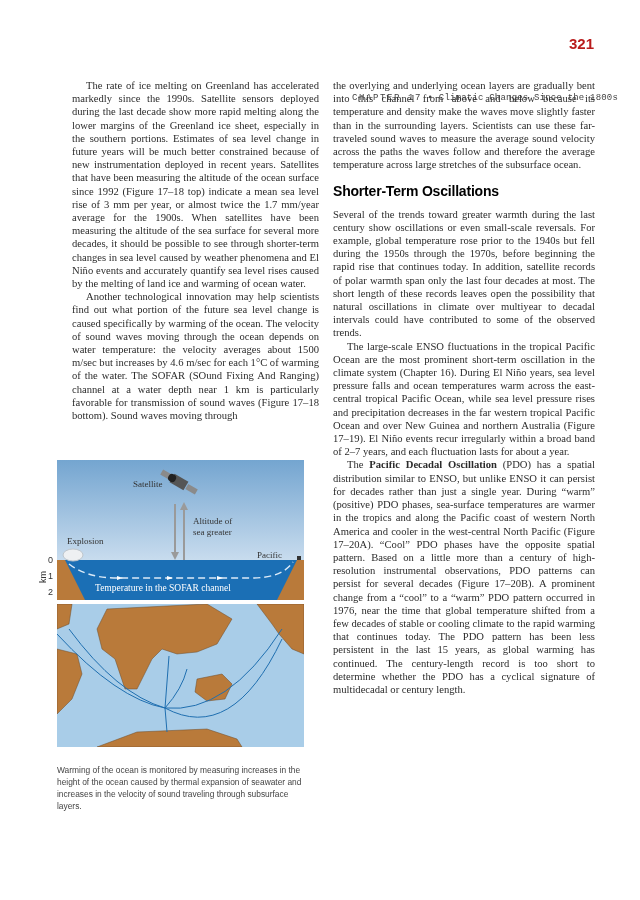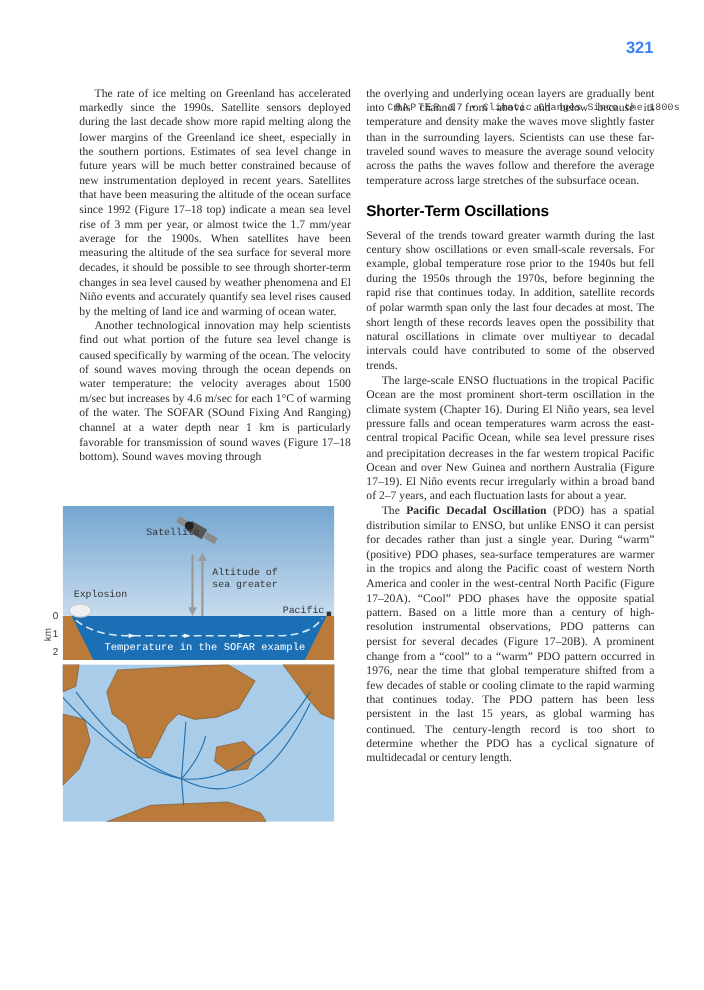--- a/index.html
+++ b/index.html
@@ -1,30 +1,30 @@
 <!DOCTYPE html>
 <html><head>
 <meta charset="utf-8">
 <style>
   html, body { margin:0; padding:0; }
   body { width:640px; height:900px; background:#ffffff; position:relative; overflow:hidden; font-family:"DejaVu Serif", serif; color:#2a2a2a; }
   .running-head { position:absolute; top:57px; left:352px; font-family:Liberation Mono, monospace; font-size:9px; color:#444; letter-spacing:0.2px;margin-top:36px; }
   .running-head .chap { letter-spacing:1.6px; }
-  .page-num { position:absolute; top:35px; left:569px; font-family:"Liberation Sans", sans-serif; font-weight:bold; font-size:15px; color:#3b82f6; }
+  .page-num { position:absolute; top:35px; left:569px; font-family:"Liberation Sans", sans-serif; font-weight:bold; font-size:15px; color:#b91c1c; }
   .col { position:absolute; font-family:"Liberation Serif", serif; font-size:10.6px; line-height:13.2px; text-align:justify; color:#2b2b2b; }
   .col p { margin:0; text-indent:14px; }
   .col p.noindent { text-indent:0; }
   #col-left { left:72px; top:79px; width:247px; }
   #col-right { left:333px; top:79px; width:262px; }
   h2.section { font-family:"Liberation Sans", sans-serif; font-weight:bold; font-size:14px; color:#000000; margin:14px 0 9px 0; letter-spacing:-0.2px; }
   .bold { font-weight:bold; }
   .figure { position:absolute; left:57px; top:460px; width:247px; }
   .diagram { position:relative; width:247px; height:140px; }
   .map { width:247px; height:143px; margin-top:4px; display:block; }
-  .lbl { position:absolute; font-family:Liberation Mono, monospace; font-size:9px; color:#333; }
+  .lbl { position:absolute; font-family:Liberation Serif, serif; font-size:9px; color:#333; }
   .lbl-white { color:#ffffff; font-size:9.5px; }
   .km { position:absolute; left:-20px; top:112px; font-family:"Liberation Sans", sans-serif; font-size:9px; color:#333; transform:rotate(-90deg); }
   .tick { position:absolute; left:-9px; font-family:"Liberation Sans", sans-serif; font-size:9px; color:#333; }
   .caption { position:absolute; left:57px; top:764px; width:250px; font-family:"Liberation Sans", sans-serif; }
   .caption .fig-title { font-size:9.6px; font-weight:bold; color:#1f6fa8; margin-bottom:2px; }
   .caption .fig-title .num { margin-right:4px; }
   .caption .fig-body { font-size:8.4px; line-height:12px; color:#444; }
 </style>
 </head>
 <body>
@@ -66,21 +66,21 @@
         <rect x="-20" y="-3" width="11" height="6" fill="#8a8a8a"></rect>
         <rect x="9" y="-3" width="11" height="6" fill="#8a8a8a"></rect>
         <circle cx="-8" cy="0" r="4" fill="#222"></circle>
       </g>
     </svg>
     <span class="lbl" style="left:76px;top:19px;">Satellite</span>
     <span class="lbl" style="left:136px;top:56px;">Altitude of</span>
     <span class="lbl" style="left:136px;top:67px;">sea greater</span>
     <span class="lbl" style="left:10px;top:76px;">Explosion</span>
     <span class="lbl" style="left:200px;top:90px;">Pacific</span>
-    <span class="lbl lbl-white" style="left:38px;top:123px;">Temperature in the SOFAR example</span>
+    <span class="lbl lbl-white" style="left:38px;top:123px;">Temperature in the SOFAR channel</span>
     <span class="km">km</span>
     <span class="tick" style="top:95px;">0</span>
     <span class="tick" style="top:111px;">1</span>
     <span class="tick" style="top:127px;">2</span>
   </div>
 
   <svg class="map" viewBox="0 0 247 143">
     <rect x="0" y="0" width="247" height="143" fill="#a9cde8"></rect>
     <path d="M50,5 L150,0 L175,15 L160,40 L140,48 L120,50 L105,45 L95,55 L80,85 L68,85 L58,55 L45,45 L40,25 Z" fill="#b97a3a" stroke="#6d4b28" stroke-width="0.5"></path>
     <path d="M0,45 L20,50 L25,70 L15,95 L5,105 L0,110 Z" fill="#b97a3a" stroke="#6d4b28" stroke-width="0.5"></path>
@@ -90,20 +90,21 @@
     <path d="M40,143 L80,128 L150,125 L180,135 L185,143 Z" fill="#b97a3a" stroke="#6d4b28" stroke-width="0.5"></path>
     <path d="M0,30 Q60,95 108,104 Q170,110 225,25" fill="none" stroke="#1f6fb0" stroke-width="1"></path>
     <path d="M12,25 Q60,90 108,104 Q175,140 225,35" fill="none" stroke="#1f6fb0" stroke-width="1"></path>
     <path d="M108,104 L112,52" fill="none" stroke="#1f6fb0" stroke-width="1"></path>
     <path d="M108,104 Q125,85 130,65" fill="none" stroke="#1f6fb0" stroke-width="1"></path>
     <path d="M108,104 L110,128" fill="none" stroke="#1f6fb0" stroke-width="1"></path>
   </svg>
 </div>
 
 <div class="caption">
+  <div class="fig-body">Warming of the ocean is monitored by measuring increases in the height of the ocean caused by thermal expansion of seawater and increases in the velocity of sound traveling through subsurface layers.</div>
 </div>
 
 <div class="col" id="col-right">
   <p class="noindent">the overlying and underlying ocean layers are gradually bent into this channel from above and below because its temperature and density make the waves move slightly faster than in the surrounding layers. Scientists can use these far-traveled sound waves to measure the average sound velocity across the paths the waves follow and therefore the average temperature across large stretches of the subsurface ocean.</p>
   <h2 class="section">Shorter-Term Oscillations</h2>
   <p class="noindent">Several of the trends toward greater warmth during the last century show oscillations or even small-scale reversals. For example, global temperature rose prior to the 1940s but fell during the 1950s through the 1970s, before beginning the rapid rise that continues today. In addition, satellite records of polar warmth span only the last four decades at most. The short length of these records leaves open the possibility that natural oscillations in climate over multiyear to decadal intervals could have contributed to some of the observed trends.</p>
   <p>The large-scale ENSO fluctuations in the tropical Pacific Ocean are the most prominent short-term oscillation in the climate system (Chapter 16). During El Niño years, sea level pressure falls and ocean temperatures warm across the east-central tropical Pacific Ocean, while sea level pressure rises and precipitation decreases in the far western tropical Pacific Ocean and over New Guinea and northern Australia (Figure 17–19). El Niño events recur irregularly within a broad band of 2–7 years, and each fluctuation lasts for about a year.</p>
   <p><span>The </span><span class="bold">Pacific Decadal Oscillation</span><span> (PDO) has a spatial distribution similar to ENSO, but unlike ENSO it can persist for decades rather than just a single year. During “warm” (positive) PDO phases, sea-surface temperatures are warmer in the tropics and along the Pacific coast of western North America and cooler in the west-central North Pacific (Figure 17–20A). “Cool” PDO phases have the opposite spatial pattern. Based on a little more than a century of high-resolution instrumental observations, PDO patterns can persist for several decades (Figure 17–20B). A prominent change from a “cool” to a “warm” PDO pattern occurred in 1976, near the time that global temperature shifted from a few decades of stable or cooling climate to the rapid warming that continues today. The PDO pattern has been less persistent in the last 15 years, as global warming has continued. The century-length record is too short to determine whether the PDO has a cyclical signature of multidecadal or century length.</span></p>
 </div>
 

